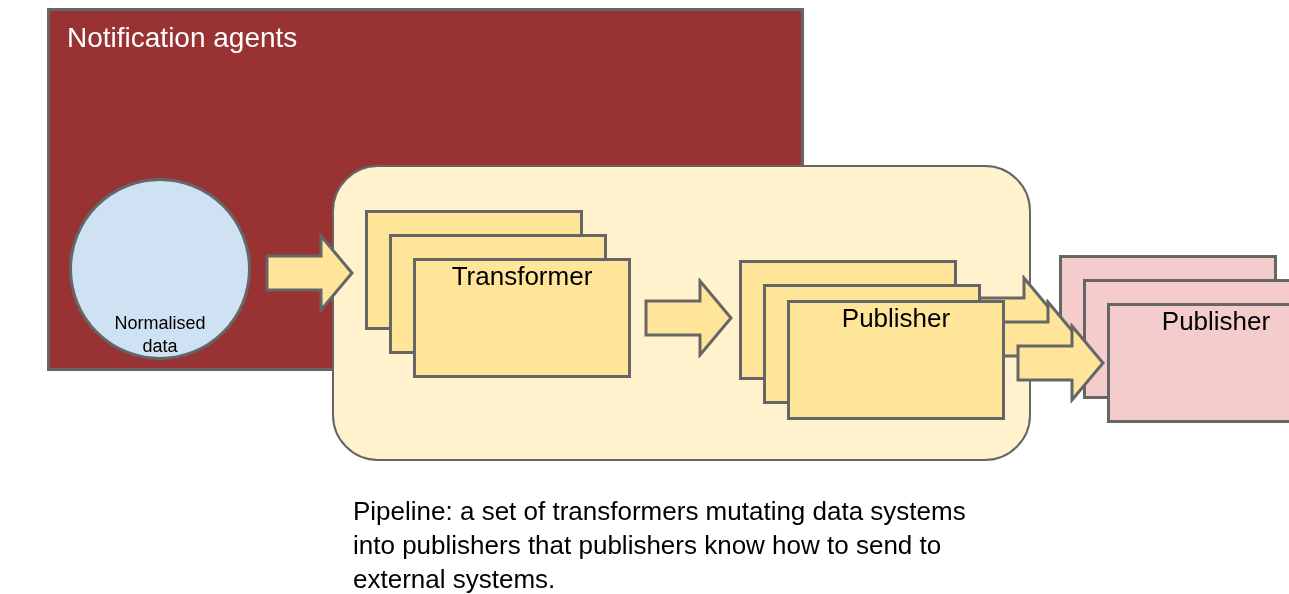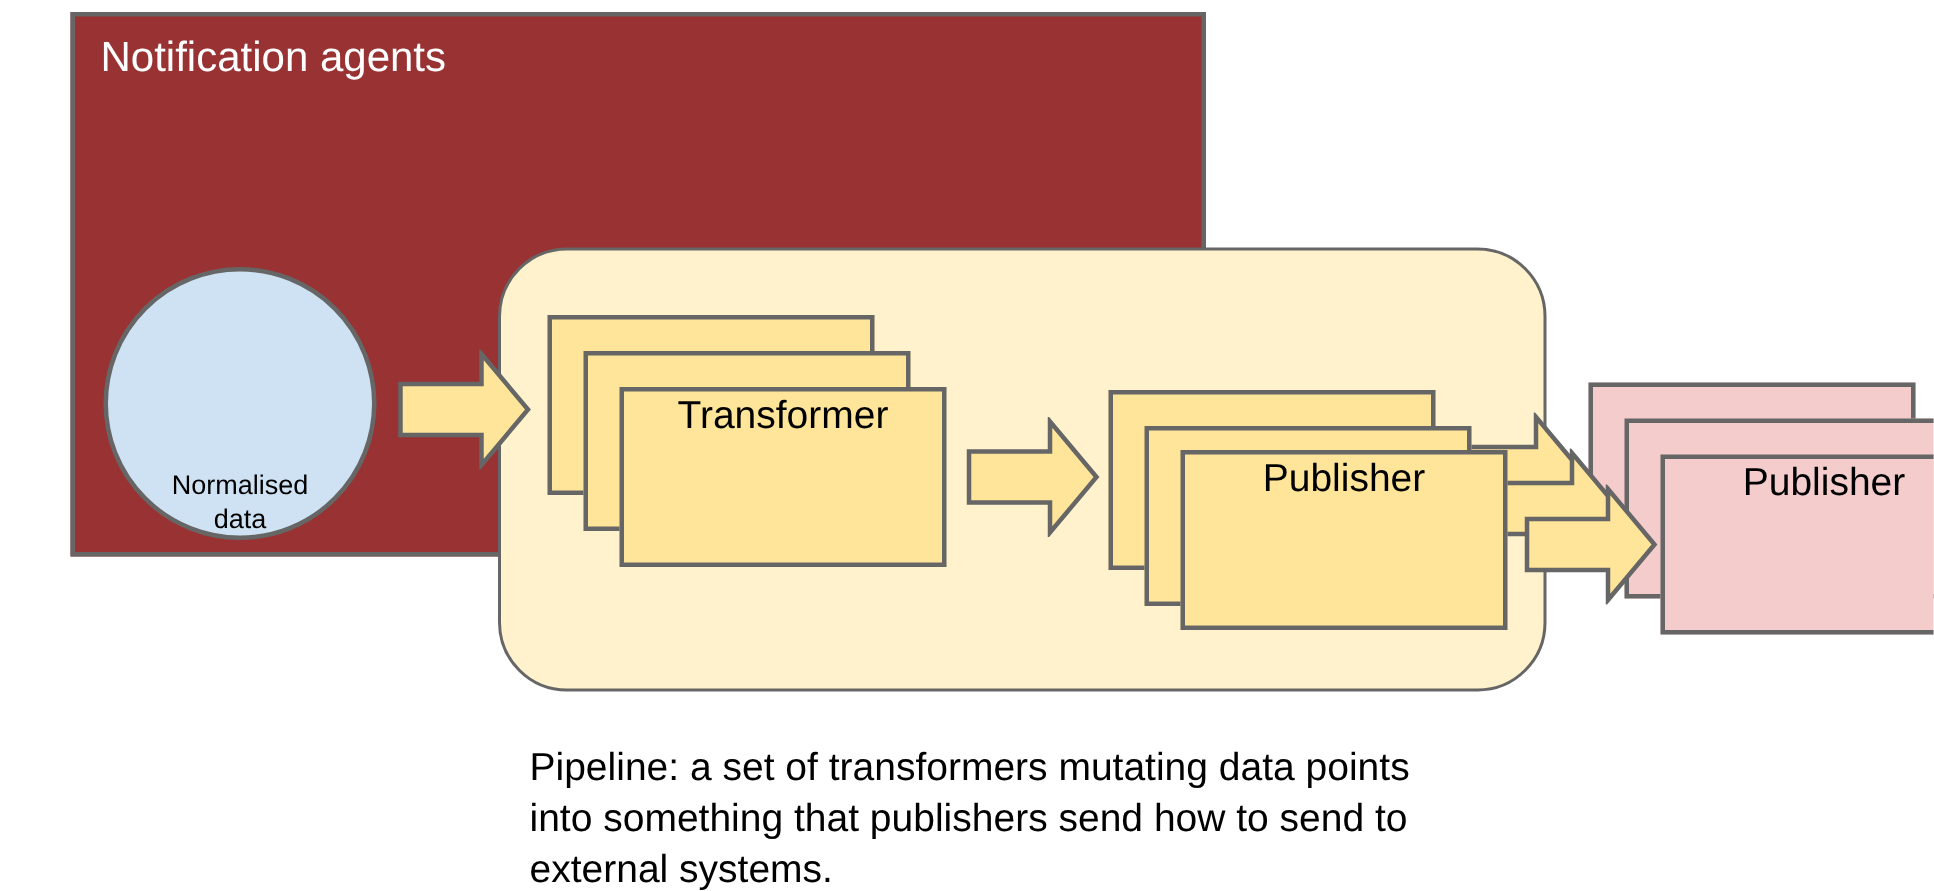--- a/index.html
+++ b/index.html
@@ -106,18 +106,18 @@
   <div class="abs card" style="left:724px; top:284px"></div>
   <div class="abs card" style="left:748px; top:300px">
     <span class="card-label">Publisher</span>
   </div>
 
   <div class="abs card pink" style="left:1068px; top:303px">
     <span class="card-label">Publisher</span>
   </div>
 
   <div class="abs caption">
-    <div>Pipeline: a set of transformers mutating data points</div>
-    <div>into something that publishers send how to send to</div>
+    <div>Pipeline: a set of transformers mutating data systems</div>
+    <div>into publishers that publishers know how to send to</div>
     <div>external systems.</div>
   </div>
 
 </div>
 
 </body></html>

